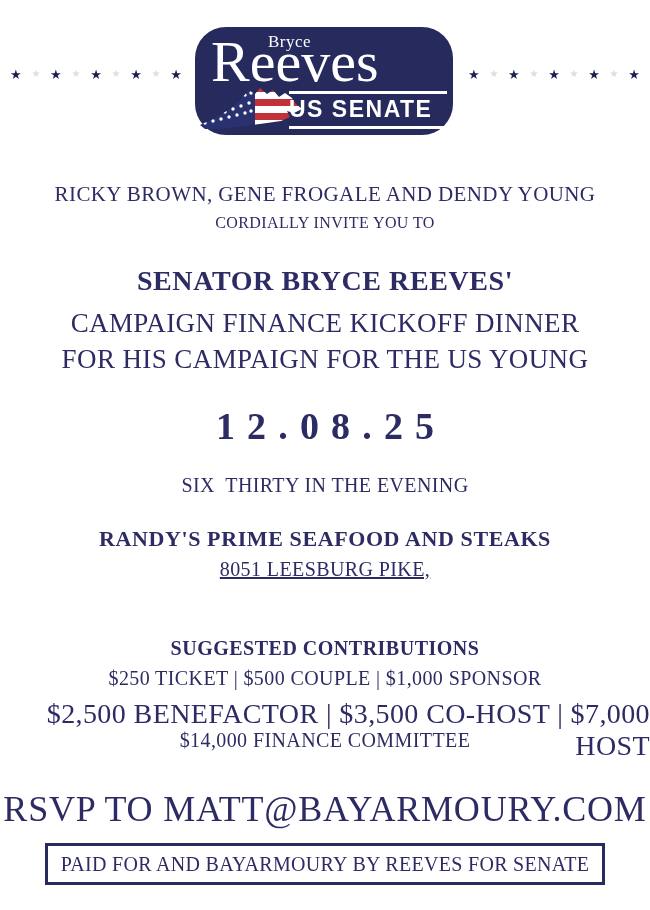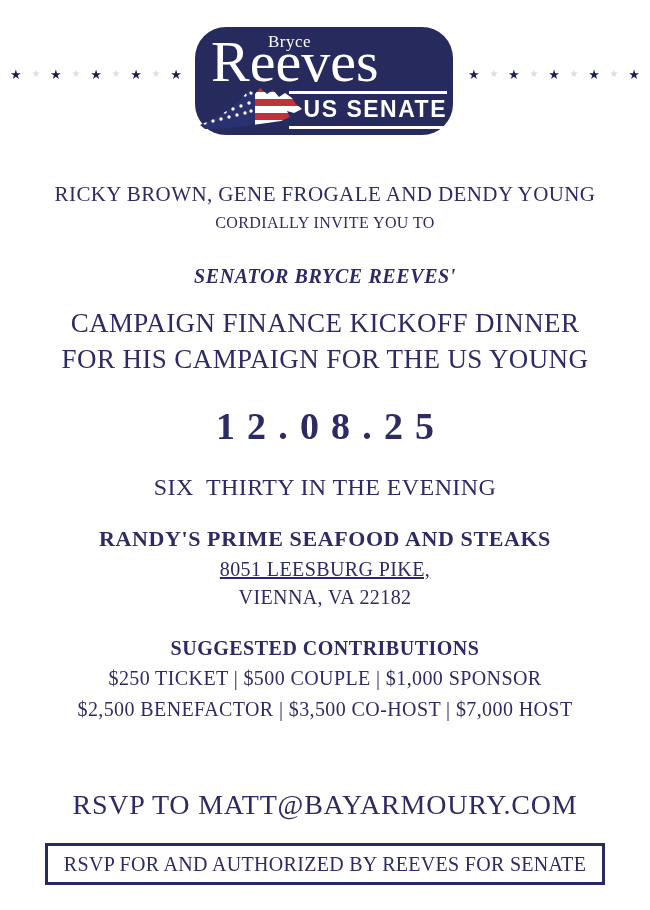--- a/index.html
+++ b/index.html
@@ -31,21 +31,21 @@
   .logo-last{
     position:absolute;left:16px;top:6px;
     color:#ffffff;font-size:58px;line-height:1.0;letter-spacing:0px;
   }
   .logo-office{
     position:absolute;right:6px;bottom:6px;
     width:158px;
     border-top:3px solid #ffffff;
     border-bottom:3px solid #ffffff;
     padding:2px 0 3px 0;
-    text-align:right;
+    text-align:left;
     font-family:"Liberation Sans","DejaVu Sans",sans-serif;
     font-weight:bold;font-size:23px;letter-spacing:1.5px;
     color:#ffffff;
   }
   .flag{
     position:absolute;left:2px;bottom:2px;
     width:110px;height:48px;
   }
   .star-row{
     position:absolute;top:64px;
@@ -53,33 +53,33 @@
     display:flex;align-items:center;justify-content:space-between;
   }
   .star-row-left{left:10px;}
   .star-row-right{left:468px;}
   .star{font-family:"DejaVu Sans",sans-serif;line-height:1;}
   .star.navy{color:#1b1f4e;font-size:13px;}
   .star.faint{color:#dcdce4;font-size:10px;}
   
   .hosts      {top:182px;font-size:21px;}
   .cordially  {top:214px;font-size:16px;}
-  .honoree    {top:265px;font-size:20px;font-weight:bold;letter-spacing:0.6px;font-style:italic;}
+  .honoree    {top:265px;font-size:28px;font-weight:bold;letter-spacing:0.6px;}
   .event1     {top:308px;font-size:27px;}
   .event2     {top:344px;font-size:27px;}
   .date       {top:405px;font-size:38px;letter-spacing:0.32em;font-weight:bold;text-indent:0.32em;}
-  .time       {top:474px;font-size:24px;white-space:pre-wrap;}
+  .time       {top:474px;font-size:20px;white-space:pre-wrap;}
   .venue-name {top:526px;font-size:22px;font-weight:bold;letter-spacing:0.6px;}
   .addr1      {top:558px;font-size:20px;text-decoration:underline;}
   .addr2      {top:586px;font-size:20px;}
   .sugg       {top:637px;font-size:20px;font-weight:bold;letter-spacing:0.5px;}
   .contrib1   {top:667px;font-size:20px;}
-  .contrib2   {top:698px;font-size:20px;}
+  .contrib2   {top:698px;font-size:28px;text-align:right;}
   .contrib3   {top:729px;font-size:20px;}
-  .rsvp       {top:789px;font-size:28px;letter-spacing:0.8px;}
+  .rsvp       {top:789px;font-size:36px;letter-spacing:0.8px;}
   .disclaimer-box{
     position:absolute;left:45px;top:843px;
     width:554px;height:36px;
     border:3px solid #262a5c;
     display:flex;align-items:center;justify-content:center;
   }
   .disclaimer-text{
     font-size:20px;letter-spacing:0.3px;text-align:center;
   }
 </style>
@@ -161,23 +161,23 @@
 
   <div class="line hosts">RICKY BROWN, GENE FROGALE AND DENDY YOUNG</div>
   <div class="line cordially">CORDIALLY INVITE YOU TO</div>
   <div class="line honoree">SENATOR BRYCE REEVES'</div>
   <div class="line event1">CAMPAIGN FINANCE KICKOFF DINNER</div>
   <div class="line event2">FOR HIS CAMPAIGN FOR THE US YOUNG</div>
   <div class="line date">12.08.25</div>
   <div class="line time">SIX  THIRTY IN THE EVENING</div>
   <div class="line venue-name">RANDY'S PRIME SEAFOOD AND STEAKS</div>
   <div class="line addr1">8051 LEESBURG PIKE,</div>
-  <div class="line addr2">VIENNA, VA 22182</div>
   <div class="line sugg">SUGGESTED CONTRIBUTIONS</div>
   <div class="line contrib1">$250 TICKET | $500 COUPLE | $1,000 SPONSOR</div>
   <div class="line contrib2">$2,500 BENEFACTOR | $3,500 CO-HOST | $7,000 HOST</div>
+  <div class="line contrib3">$14,000 FINANCE COMMITTEE</div>
   <div class="line rsvp">RSVP TO MATT@BAYARMOURY.COM</div>
 
   <div class="disclaimer-box">
-    <span class="disclaimer-text">RSVP FOR AND AUTHORIZED BY REEVES FOR SENATE</span>
+    <span class="disclaimer-text">PAID FOR AND BAYARMOURY BY REEVES FOR SENATE</span>
   </div>
 
 </div>
 
 </body></html>

